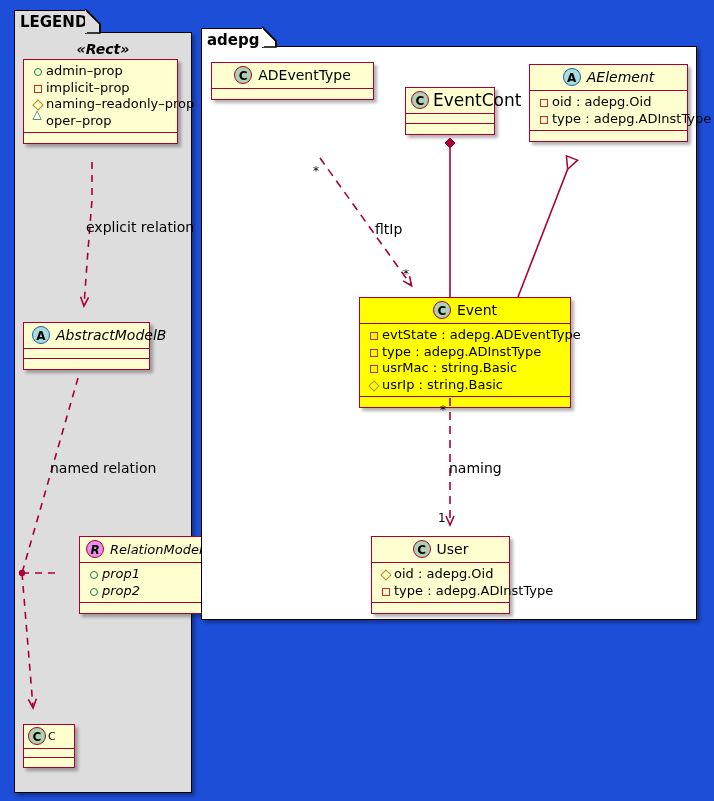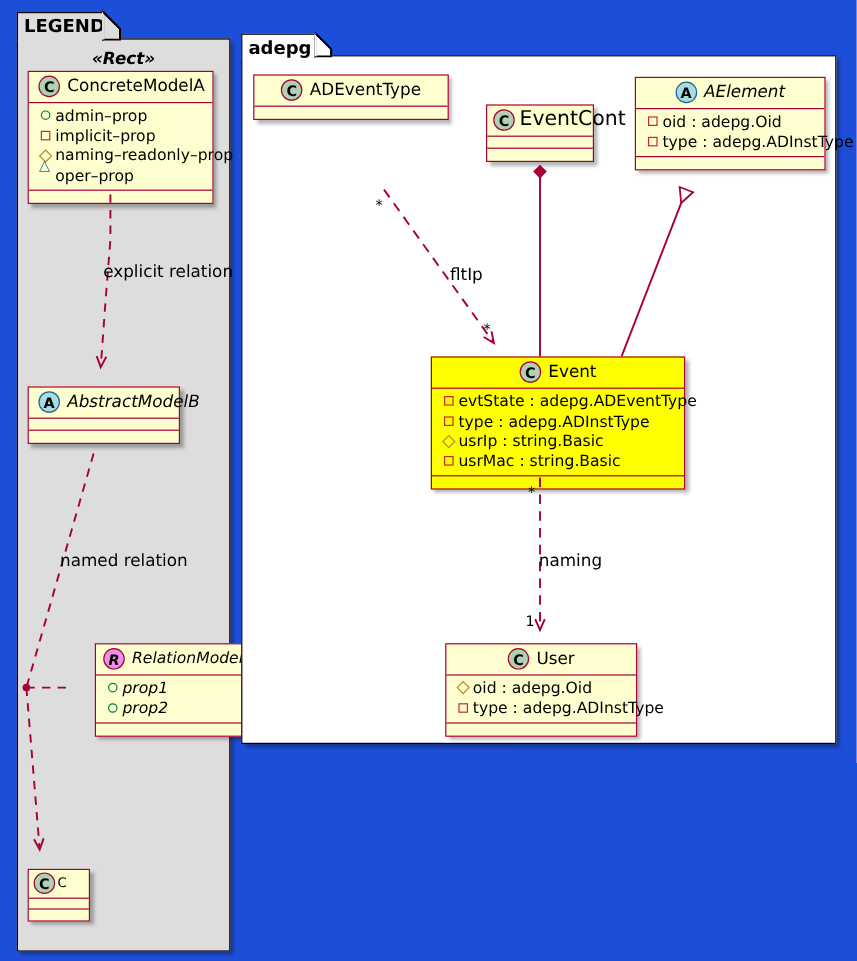--- a/index.html
+++ b/index.html
@@ -184,23 +184,20 @@
     <line x1="86" y1="10" x2="86" y2="33" stroke="#DDDDDD" stroke-width="2"></line>
     <line x1="86" y1="10" x2="100" y2="24" stroke="#000000" stroke-width="1.5"></line>
     <line x1="100" y1="24" x2="100" y2="33" stroke="#000000" stroke-width="1.5"></line>
   </svg>
 
   <div class="stereo" style="left:14px; top:41px; width:178px;">
     <span>«Rect»</span>
   </div>
 
   <div class="cls" style="left:23px; top:59px; width:155px;">
-    <div class="cls-head">
-      <span class="badge c">C</span><span class="cls-title">ConcreteModelA</span>
-    </div>
     <div class="cls-attrs">
       <div class="attr">
         <span class="vis"><span class="sym sym-circle"></span></span><span>admin–prop</span>
       </div>
       <div class="attr">
         <span class="vis"><span class="sym sym-square"></span></span><span>implicit–prop</span>
       </div>
       <div class="attr">
         <span class="vis"><span class="sym sym-diamond"></span></span><span>naming–readonly–prop</span>
       </div>
@@ -288,30 +285,30 @@
       <span class="badge c">C</span><span class="cls-title">Event</span>
     </div>
     <div class="cls-attrs">
       <div class="attr">
         <span class="vis"><span class="sym sym-square"></span></span><span>evtState : adepg.ADEventType</span>
       </div>
       <div class="attr">
         <span class="vis"><span class="sym sym-square"></span></span><span>type : adepg.ADInstType</span>
       </div>
       <div class="attr">
+        <span class="vis"><span class="sym sym-square"></span></span><span>usrMac : string.Basic</span>
+      </div>
+      <div class="attr">
         <span class="vis"><span class="sym sym-diamond"></span></span><span>usrIp : string.Basic</span>
       </div>
-      <div class="attr">
-        <span class="vis"><span class="sym sym-square"></span></span><span>usrMac : string.Basic</span>
-      </div>
-    </div>
-    <div class="cls-foot"></div>
-  </div>
-
-  <div class="cls" style="left:371px; top:536px; width:160px;">
+    </div>
+    <div class="cls-foot"></div>
+  </div>
+
+  <div class="cls" style="left:371px; top:536px; width:139px;">
     <div class="cls-head">
       <span class="badge c">C</span><span class="cls-title">User</span>
     </div>
     <div class="cls-attrs">
       <div class="attr">
         <span class="vis"><span class="sym sym-diamond"></span></span><span>oid : adepg.Oid</span>
       </div>
       <div class="attr">
         <span class="vis"><span class="sym sym-square"></span></span><span>type : adepg.ADInstType</span>
       </div>

